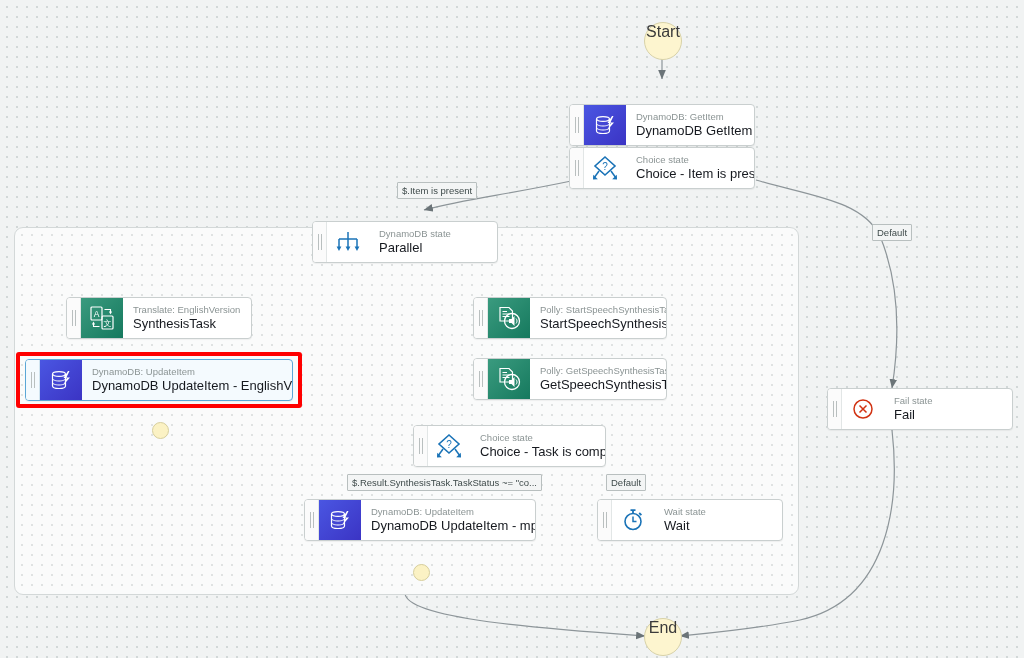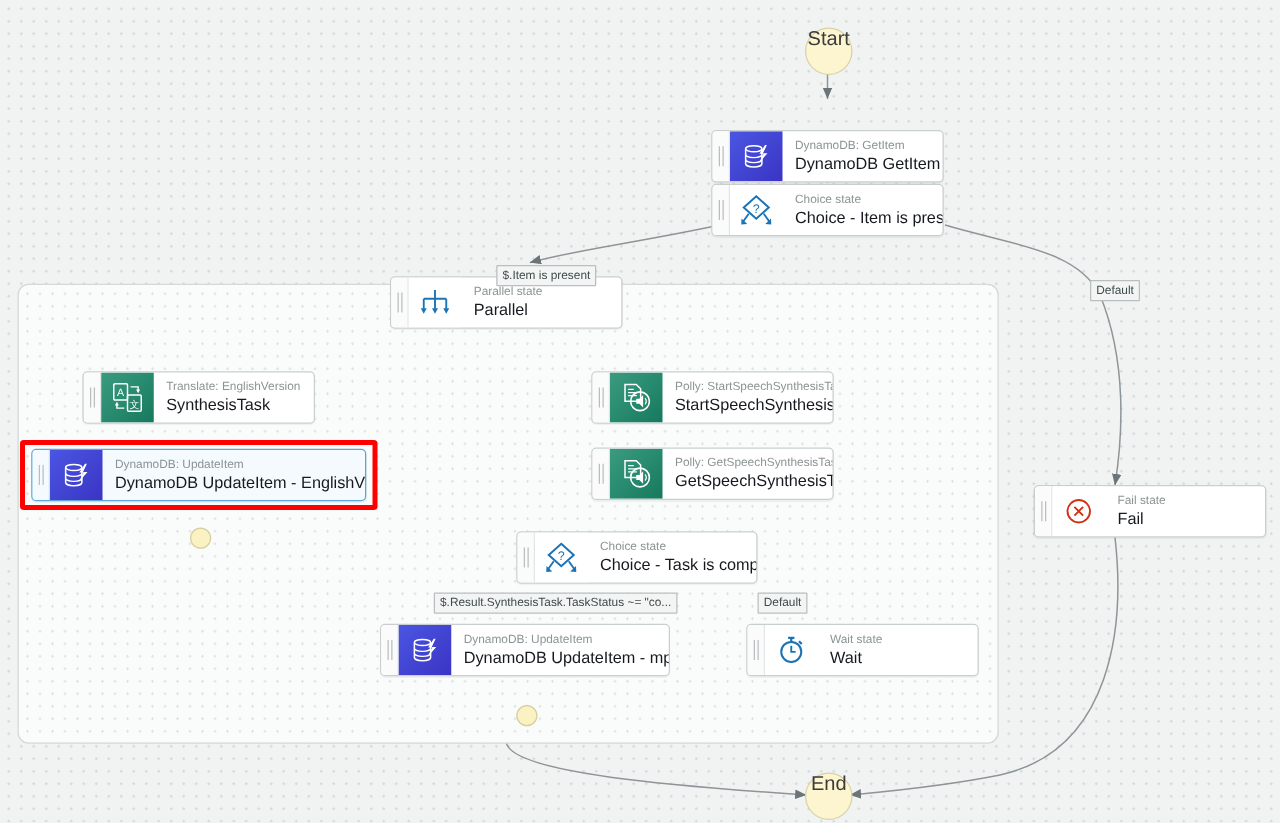--- a/index.html
+++ b/index.html
@@ -186,21 +186,21 @@
         <svg width="26" height="26" viewBox="0 0 26 26">
           <path d="M13,3 L13,10" stroke="#1a73b7" stroke-width="1.5" fill="none"></path>
           <path d="M4,10 L22,10" stroke="#1a73b7" stroke-width="1.5" fill="none"></path>
           <path d="M4,10 L4,18 M13,10 L13,18 M22,10 L22,18" stroke="#1a73b7" stroke-width="1.5" fill="none"></path>
           <path d="M4,22 L1.6,17.5 L6.4,17.5 z" fill="#1a73b7"></path>
           <path d="M13,22 L10.6,17.5 L15.4,17.5 z" fill="#1a73b7"></path>
           <path d="M22,22 L19.6,17.5 L24.4,17.5 z" fill="#1a73b7"></path>
         </svg>
       </div>
       <div class="txt">
-        <div class="sub">Parallel state</div>
+        <div class="sub">DynamoDB state</div>
         <div class="ttl">Parallel</div>
       </div>
     </div>
 
     <div class="node" style="left:66px;top:297px;width:186px;">
       <div class="grip">
           <i></i>
         </div>
       <div class="ico aws-green">
         <svg width="26" height="26" viewBox="0 0 26 26">
@@ -353,19 +353,19 @@
         <div class="ttl">Wait</div>
       </div>
     </div>
 
     <div class="term" style="left:644px;top:618px;width:36px;height:36px;">
       <span>End</span>
     </div>
   </div>
 
   <div class="layer" id="labels" style="pointer-events:none;">
-    <div class="elab" style="left:397px;top:212px;">$.Item is present</div>
+    <div class="elab" style="left:397px;top:182px;">$.Item is present</div>
     <div class="elab" style="left:872px;top:224px;">Default</div>
     <div class="elab" style="left:347px;top:474px;">$.Result.SynthesisTask.TaskStatus ~= "co...</div>
     <div class="elab" style="left:606px;top:474px;">Default</div>
   </div>
 
 </div>
 
 </body></html>

